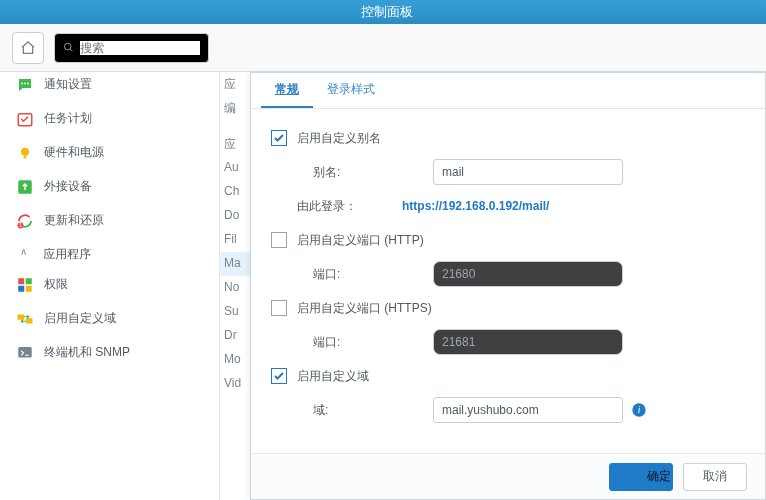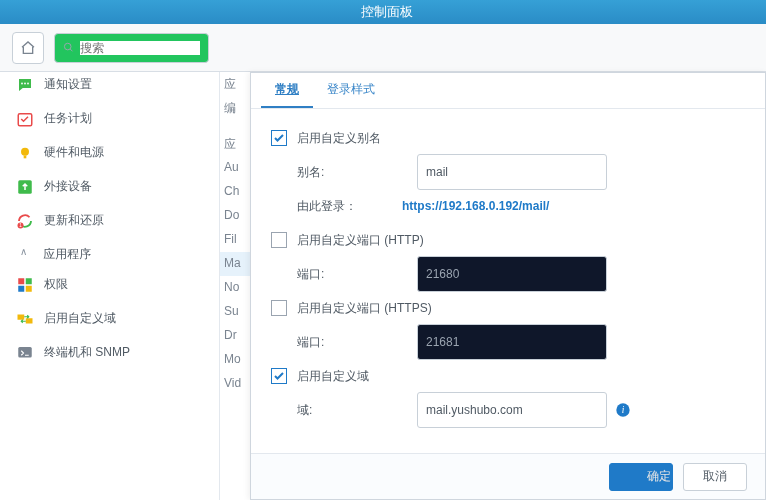--- a/index.html
+++ b/index.html
@@ -2,21 +2,21 @@
 <html><head>
 <meta charset="utf-8">
 <style>
   * { box-sizing: border-box; margin: 0; padding: 0; }
   body { font-family: "Microsoft YaHei", Arial, sans-serif; font-size: 12px; color: #505a64; background: #fff; width: 766px; height: 500px; overflow: hidden; position: relative; }
 
   .titlebar { height: 24px; background: linear-gradient(#36a0d6,#2a8cc6); color: #fff; display: flex; align-items: center; justify-content: center; font-size: 13px; padding-left: 8px; }
 
   .toprow { height: 48px; border-bottom: 1px solid #d8dee5; display: flex; align-items: center; padding: 0 12px; gap: 10px; background: #f8f9fa; }
   .home-btn { width: 32px; height: 32px; border: 1px solid #c8d0d8; border-radius: 4px; background:#fff; display:flex; align-items:center; justify-content:center; cursor:pointer; }
-  .search { flex: 0 0 155px; height: 30px; border:1px solid #c8d0d8; border-radius:4px; background:#22c55e; display:flex; align-items:center; padding:0 8px; gap:6px; }
+  .search { flex: 0 0 155px; height: 30px; border:1px solid #c8d0d8; border-radius:4px; background:#000000; display:flex; align-items:center; padding:0 8px; gap:6px; }
   .search input { border:none; outline:none; font-size:12px; width:100%; color:#505a64; }
 
   .main { display:flex; height: calc(500px - 24px - 48px); }
   .sidebar { width: 220px; border-right:1px solid #e3e8ee; background:#fff; overflow:hidden; padding-top:4px; }
   .side-item { height:34px; display:flex; padding-left:16px; gap:10px; cursor:pointer; color:#505a64; }
   .side-item.selected { background:#e6f2fb; }
   .side-item .sicon { width:18px; height:18px; display:flex; align-items:center; justify-content:center; }
   .chev { margin-left:4px; margin-right:6px; color:#8a94a0; font-size:10px; }
 
   .content { flex:1; position:relative; background:#fff; }
@@ -30,29 +30,29 @@
   .tab { padding:8px 14px; cursor:pointer; color:#3b87c9; border-bottom:2px solid transparent; }
   .tab.active { color:#2f7fc4; border-bottom:2px solid #2f7fc4; font-weight:bold;text-decoration:underline; }
 
   .form { flex:1; overflow:auto; padding:14px 20px 8px 20px; }
   .row { display:flex; align-items:center; height:30px; margin-bottom:4px; }
   .chk { width:16px; height:16px; border:1px solid #9aa4b0; background:#fff; margin-right:10px; display:inline-flex; align-items:center; justify-content:center; cursor:pointer; }
   .chk.checked { border-color:#1f7ac8; }
   .chk.checked svg { display:block; }
   .chk svg { display:none; }
   .indent { padding-left:26px; }
-  .label-col { width:120px; color:#505a64; }
-  .text-input { width:190px; height:36px; border:1px solid #c8d0d8; border-radius:3px; padding:0 8px; font-size:12px; color:#505a64; }
-  .text-input.disabled { background:#0f172a; color:#9aa4b0; }
+  .label-col { width:120px; color:#505a64;margin-left:16px; }
+  .text-input { width:190px; height:26px; border:1px solid #c8d0d8; border-radius:3px; padding:0 8px; font-size:12px; color:#505a64; }
+  .text-input.disabled { background:#404040; color:#9aa4b0;border-radius:7px; }
   .link { color:#1f7ac8; font-weight:bold; cursor:pointer;padding-left:41px; }
   .info-icon { width:16px; height:16px; margin-left:8px; color:#1f7ac8; }
 
   .dlg-buttons { height:46px; border-top:1px solid #e3e8ee; display:flex; align-items:center; justify-content:flex-end; gap:10px; padding:0 18px; background:#fafcfe; }
   .btn { min-width:64px; height:28px; border-radius:3px; border:1px solid #c8d0d8; background:#fff; cursor:pointer; font-size:12px; color:#505a64; }
-  .btn.primary { background:#1f7ac8; border-color:#1f7ac8; color:#e5e5e5;padding-left:36px; }
+  .btn.primary { background:#1f7ac8; border-color:#1f7ac8; color:#0f172a;padding-left:36px; }
 </style>
 </head>
 <body>
 
 <div class="titlebar">
   <span>控制面板</span>
 </div>
 
 <div class="toprow">
   <div class="home-btn">

